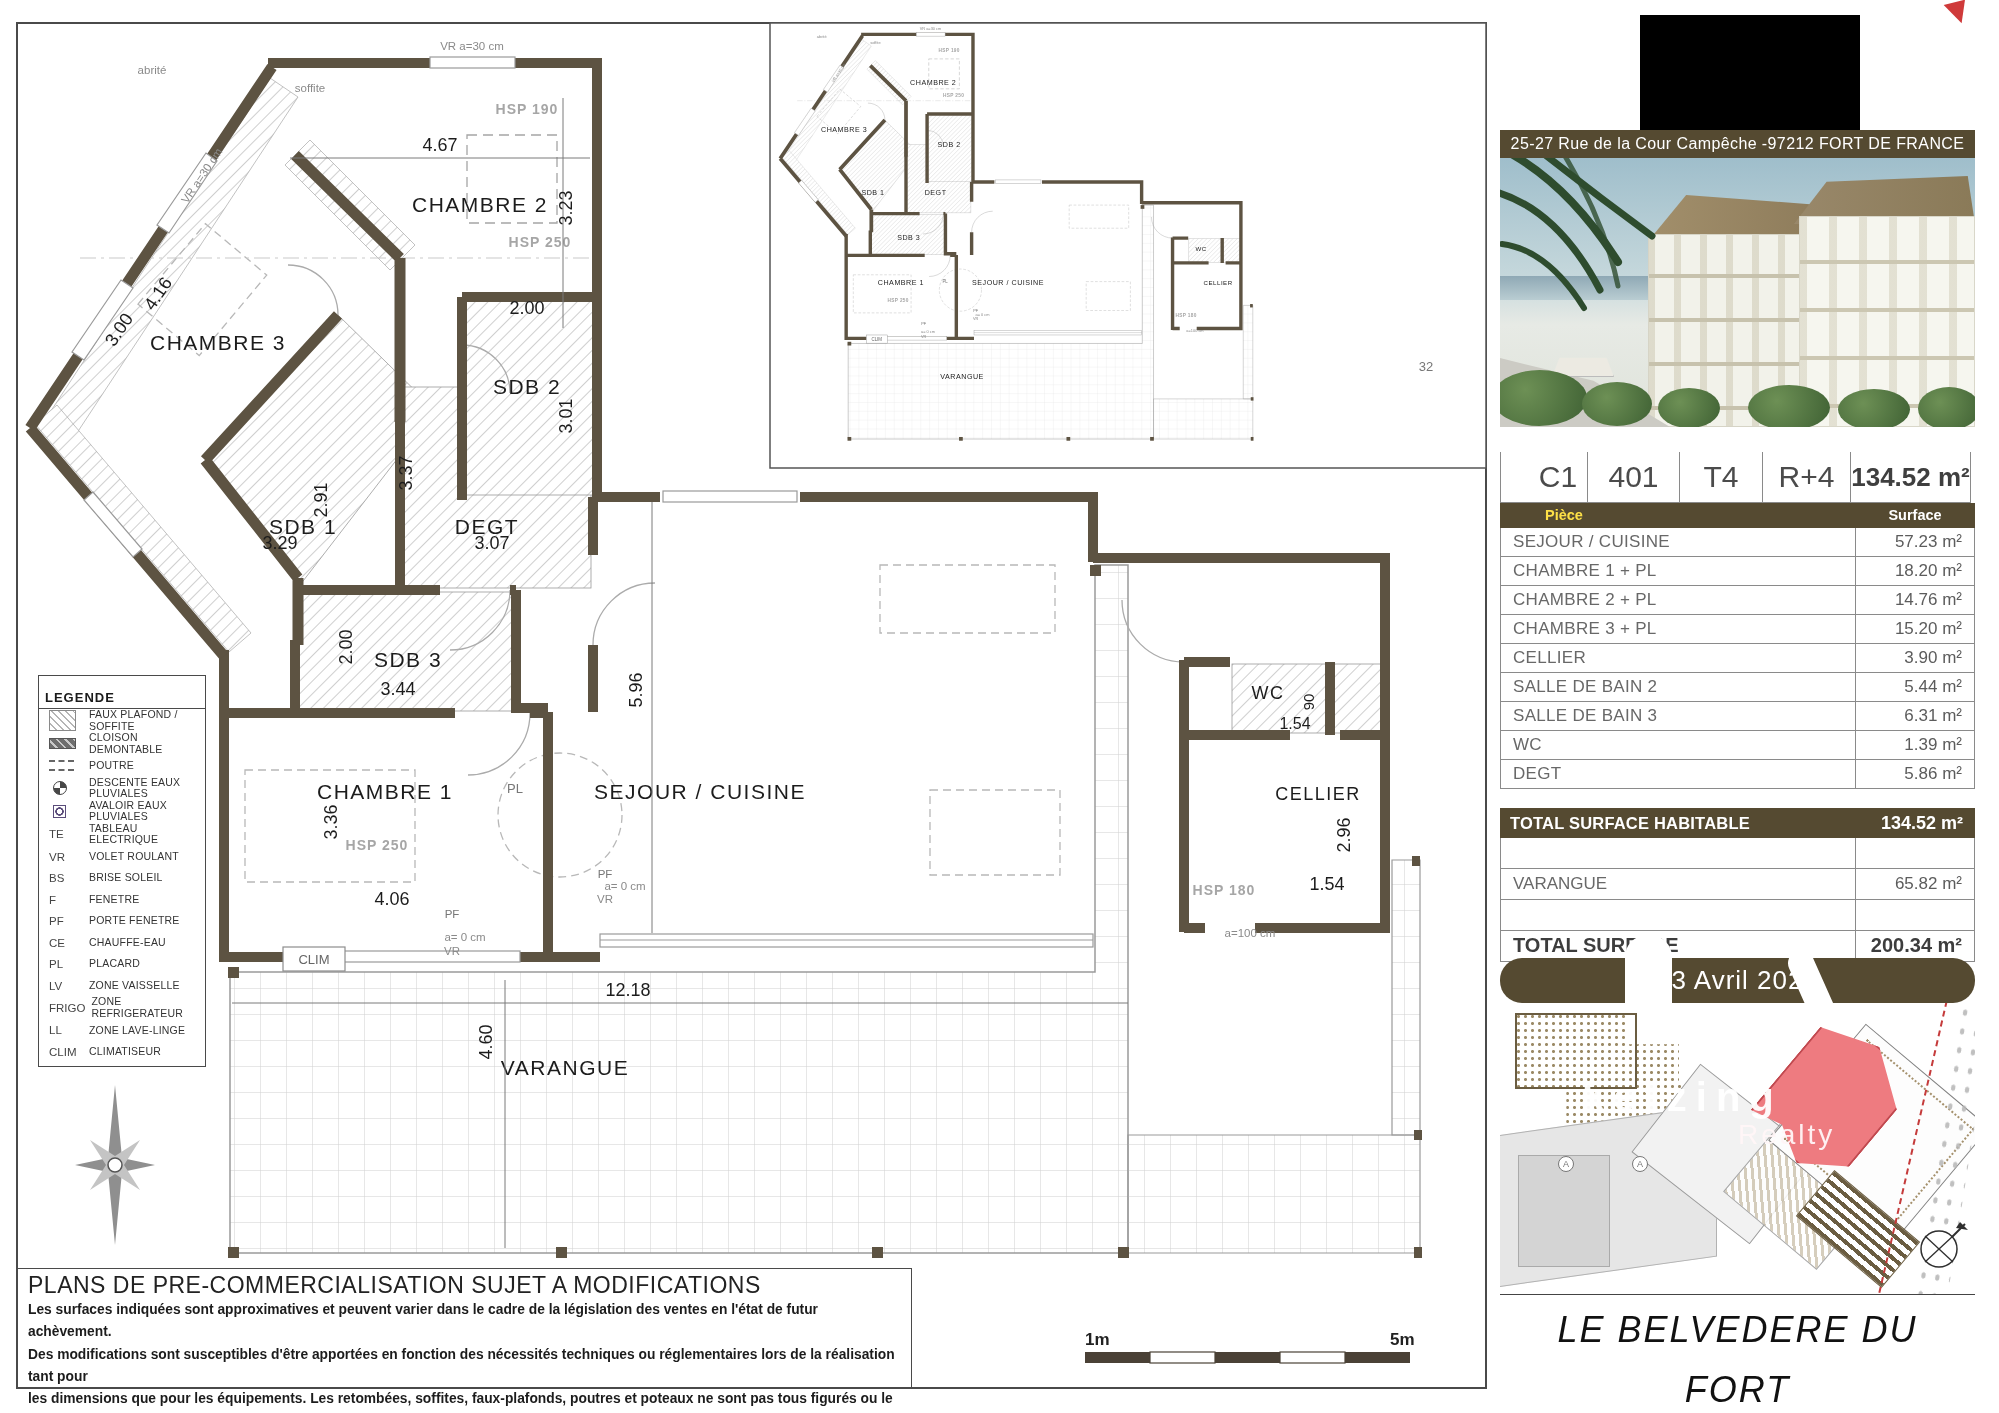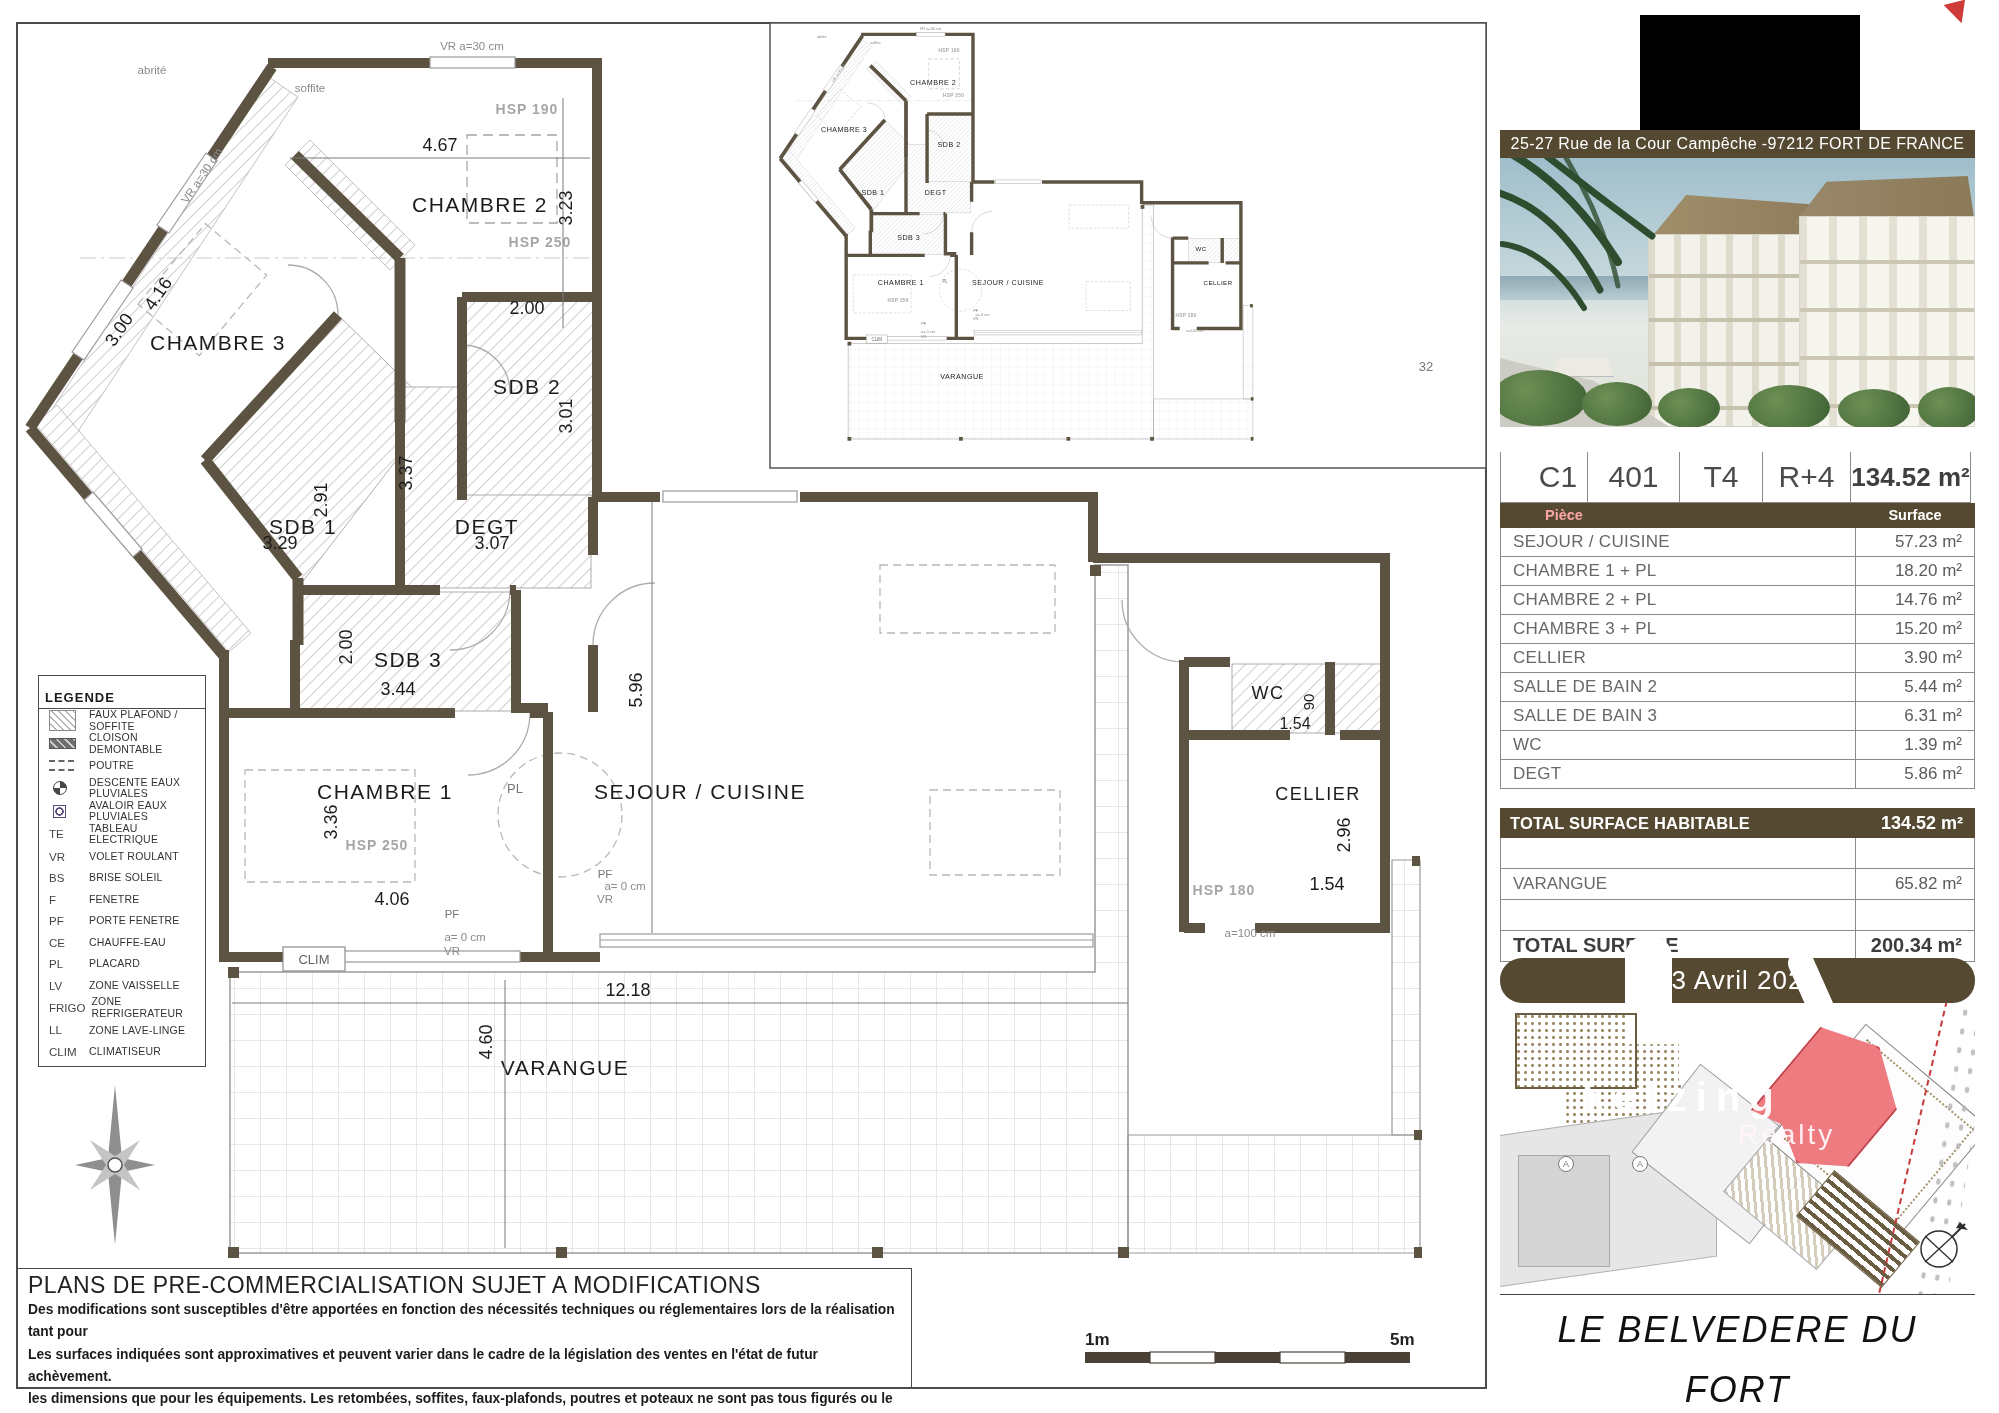--- a/index.html
+++ b/index.html
@@ -47,21 +47,21 @@
   
   .t-head{left:0;top:427px;width:475px;height:25px;display:flex;background:#554a31;margin-top:36px;}
   .t-head .c{color:#fff;font-size:14px;font-weight:700;text-align:center;line-height:25px;border-right:2px solid #fff;box-sizing:border-box;}
   .t-head .c:last-child{border-right:none;}
   .t-vals{left:0;top:452px;width:475px;height:51px;display:flex;background:#fff;}
   .t-vals .c{border-right:1px solid #8a8a8a;border-bottom:1px solid #8a8a8a;box-sizing:border-box;display:flex;align-items:center;justify-content:center;font-size:30px;color:#4b4b4b;}
   .t-vals .c:first-child{border-left:1px solid #8a8a8a;padding-left:28px;}
   .t-vals .c.surf{font-weight:700;font-size:26px;color:#3f3f3f;}
   .cw0{width:88px;}.cw1{width:92px;}.cw2{width:83px;}.cw3{width:88px;}.cw4{width:120px;}
   .p-head{left:0;top:503px;width:475px;height:25px;background:#554a31;display:flex;}
-  .p-head .pc1{width:355px;color:#fca5a5;font-size:14.5px;font-weight:700;line-height:25px;padding-left:45px;box-sizing:border-box;}
+  .p-head .pc1{width:355px;color:#fde047;font-size:14.5px;font-weight:700;line-height:25px;padding-left:45px;box-sizing:border-box;}
   .p-head .pc2{width:120px;color:#fff;font-size:14.5px;font-weight:700;line-height:25px;text-align:center;}
   .rows{left:0;top:528px;width:475px;border-left:1px solid #8a8a8a;border-right:1px solid #8a8a8a;box-sizing:border-box;}
   .r-row{display:flex;height:28px;border-bottom:1px solid #8a8a8a;}
   .r-name{width:354px;font-size:17px;color:#686868;letter-spacing:.3px;line-height:27px;padding-left:12px;box-sizing:border-box;}
   .r-val{width:119px;font-size:17px;color:#5c5c5c;text-align:right;line-height:27px;padding-right:12px;border-left:1px solid #8a8a8a;box-sizing:border-box;}
   .total-hab{left:0;top:808px;width:475px;height:30px;background:#554a31;display:flex;}
   .total-hab .l{width:355px;color:#fff;font-size:16.5px;font-weight:700;line-height:30px;padding-left:10px;box-sizing:border-box;letter-spacing:.2px;}
   .total-hab .v{width:120px;color:#fff;font-size:18px;font-weight:700;line-height:30px;text-align:right;padding-right:12px;box-sizing:border-box;}
   .lower{left:0;top:838px;width:475px;border-left:1px solid #8a8a8a;border-right:1px solid #8a8a8a;box-sizing:border-box;}
   .lw-row{display:flex;height:30px;border-bottom:1px solid #8a8a8a;}
@@ -360,23 +360,23 @@
     <div class="lg-row">
       <span class="lg-ic">CLIM</span>
       <span class="lg-lab">CLIMATISEUR</span>
     </div>
 
 </div>
 
 <div class="disclaimer">
   <div class="disc-title">PLANS DE PRE-COMMERCIALISATION SUJET A MODIFICATIONS</div>
 
+    <div class="disc-line">Les surfaces indiquées sont approximatives et peuvent varier dans le cadre de la législation des ventes en l'état de futur achèvement.</div>
+
     <div class="disc-line">Des modifications sont susceptibles d'être apportées en fonction des nécessités techniques ou réglementaires lors de la réalisation tant pour</div>
-
-    <div class="disc-line">Les surfaces indiquées sont approximatives et peuvent varier dans le cadre de la législation des ventes en l'état de futur achèvement.</div>
 
     <div class="disc-line">les dimensions que pour les équipements. Les retombées, soffites, faux-plafonds, poutres et poteaux ne sont pas tous figurés ou le sont à titre</div>
 
 </div>
 
 <div class="sidebar">
   <div class="sb-abs logo-box"></div>
   <div class="sb-abs addr-bar">25-27 Rue de la Cour Campêche -97212 FORT DE FRANCE</div>
 
   <div class="sb-abs photo">

